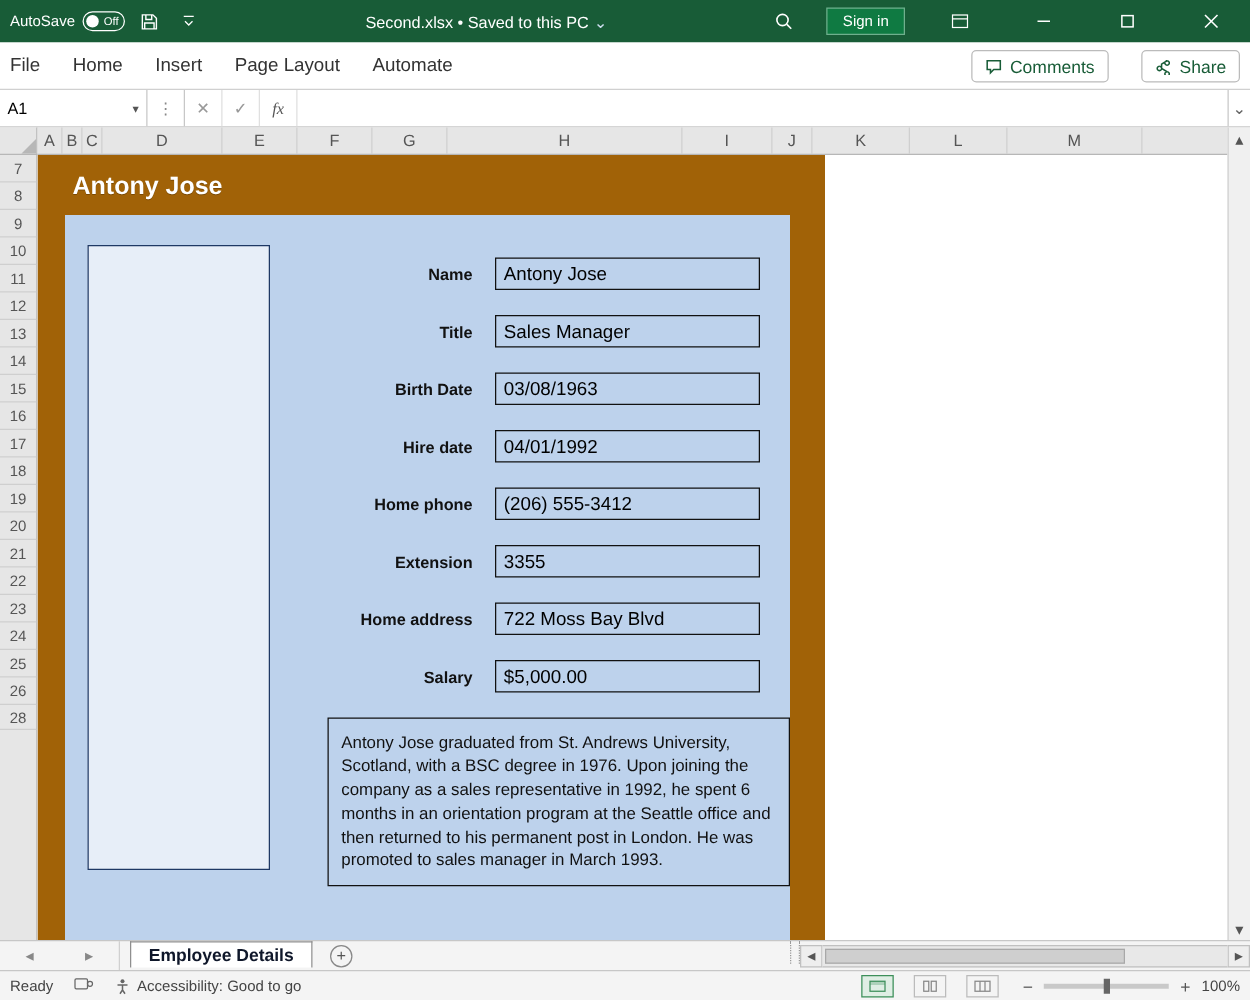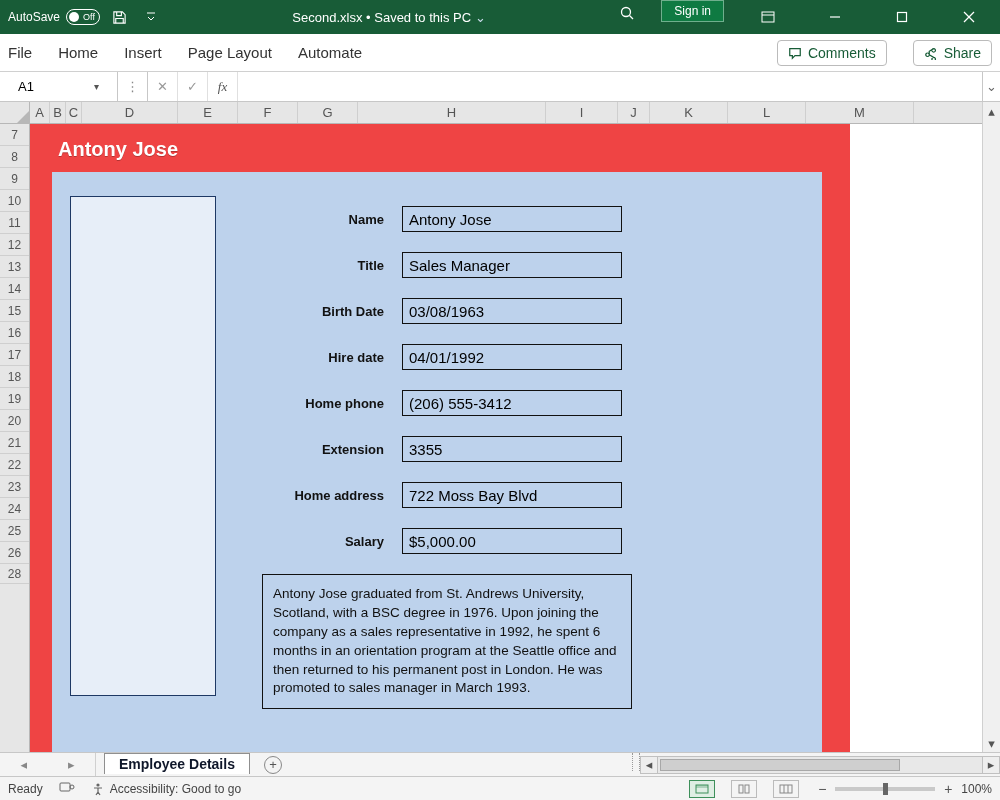--- a/index.html
+++ b/index.html
@@ -7,34 +7,34 @@
 
   
   .titlebar { background:#185c37; height:34px; display:flex; align-items:center; color:#fff; padding:0 8px; }
   .titlebar .left { display:flex; align-items:center; gap:6px; }
   .autosave { display:flex; align-items:center; gap:6px; font-size:12px; }
   .toggle { width:34px; height:16px; border:1px solid #fff; border-radius:8px; position:relative; display:flex; align-items:center; }
   .toggle .knob { width:10px; height:10px; background:#fff; border-radius:50%; margin-left:2px; }
   .toggle .off { font-size:9px; color:#fff; margin-left:4px; }
   .tb-btn { width:26px; height:26px; display:flex; align-items:center; justify-content:center; cursor:pointer; }
   .titlebar .center { flex:1; text-align:center; font-size:13px; display:flex; align-items:flex-end; justify-content:center; gap:4px;}
-  .titlebar .right { display:flex; align-items:flex-start; gap:21px; }
+  .titlebar .right { display:flex; align-items:center; gap:21px; }
   .signin { background:#0f7a42; border:1px solid rgba(255,255,255,0.4); padding:3px 12px; font-size:12px; cursor:pointer; }
   .win-btn { width:46px; height:34px; display:flex; align-items:center; justify-content:center; cursor:pointer; }
 
   
   .menubar { background:#fff; height:38px; border-bottom:1px solid #d0d0d0; display:flex; align-items:center; padding:0 8px; gap:26px; }
   .menubar .item { color:#333; cursor:pointer; font-size:15px; }
   .menubar .spacer { flex:1; }
   .menubar .pill { border:1px solid #bbb; border-radius:4px; padding:4px 10px; display:flex; align-items:center; gap:6px; color:#185c37; cursor:pointer; font-size:14px;}
   .menubar .pill.share { color:#185c37; }
 
   
   .fbar { height:30px; border-bottom:1px solid #c7c7c7; display:flex; align-items:stretch; }
-  .namebox { width:118px; border-right:1px solid #c7c7c7; display:flex; align-items:center; padding:0 18px; justify-content:space-between; font-size:13px; cursor:text;}
+  .namebox { width:118px; border-right:1px solid #c7c7c7; display:flex; align-items:center; padding:0 6px; justify-content:space-between; font-size:13px; cursor:text;}
   .namebox .dd { color:#555; font-size:10px;}
   .fx-btns { width:30px; border-right:1px solid #c7c7c7; display:flex; align-items:center; justify-content:center; color:#888;}
   .fx-cancel, .fx-enter, .fx-fx { width:30px; display:flex; align-items:center; justify-content:center; border-right:1px solid #e0e0e0; color:#999; cursor:pointer;}
   .fx-fx { font-style:italic; font-family:"Times New Roman",serif; color:#555;}
   .formula-input { flex:1; padding:0 6px; display:flex; align-items:center; cursor:text;}
   .fbar .expand { width:18px; display:flex; align-items:center; justify-content:center; color:#666; border-left:1px solid #c7c7c7; cursor:pointer;}
 
   
   .gridwrap { position:absolute; top:102px; bottom:48px; left:0; right:0; display:flex; }
   .corner { width:30px; height:22px; background:#e6e6e6; border-right:1px solid #b7b7b7; border-bottom:1px solid #b7b7b7; position:absolute; top:0; left:0; display:flex; align-items:flex-end; justify-content:flex-end;}
@@ -44,21 +44,21 @@
   .rowheads { position:absolute; top:22px; left:0; width:30px; bottom:0; background:#e6e6e6; border-right:1px solid #b7b7b7; }
   .rowheads .rh { height:22px; border-bottom:1px solid #cfcfcf; display:flex; align-items:center; justify-content:center; color:#555; font-size:12px; cursor:cell;}
 
   .cells { position:absolute; top:22px; left:30px; right:18px; bottom:0; background:#fff; overflow:hidden; }
 
   .vscroll { position:absolute; top:0; right:0; width:18px; bottom:0; background:#f0f0f0; border-left:1px solid #d0d0d0;}
   .vscroll .arrow { height:18px; display:flex; align-items:center; justify-content:center; color:#555; cursor:pointer;}
   .vscroll .trackv { position:absolute; top:18px; bottom:18px; left:0; right:0;}
 
   
-  .card-outer { position:absolute; top:0; left:0; width:820px; bottom:0; background:#ef4444; }
+  .card-outer { position:absolute; top:0; left:0; width:630px; bottom:0; background:#a16207; }
   .card-title { color:#fff; font-weight:bold; font-size:20px; padding:14px 0 0 28px; height:48px; text-shadow:0 1px 0 rgba(0,0,0,0.25);}
   .card-inner { position:absolute; top:48px; left:22px; right:28px; bottom:0; background:#bdd2ec; }
   .photo { position:absolute; top:24px; left:18px; width:146px; height:500px; background:#e7eef8; border:1px solid #1e3864;}
   .fields { position:absolute; top:24px; left:180px; right:24px;}
   .frow { display:flex; align-items:center; height:46px; }
   .frow .lbl { width:170px; text-align:right; padding-right:18px; font-weight:bold; font-size:13px; color:#111;}
   .frow .val { width:220px; height:26px; border:1px solid #111; padding:0 6px; display:flex; align-items:center; font-size:15px; background:#bdd2ec;}
   .bio { position:absolute; top:402px; left:210px; width:370px; border:1px solid #111; padding:10px 10px; font-size:13.5px; line-height:1.4; color:#111;}
 
   

